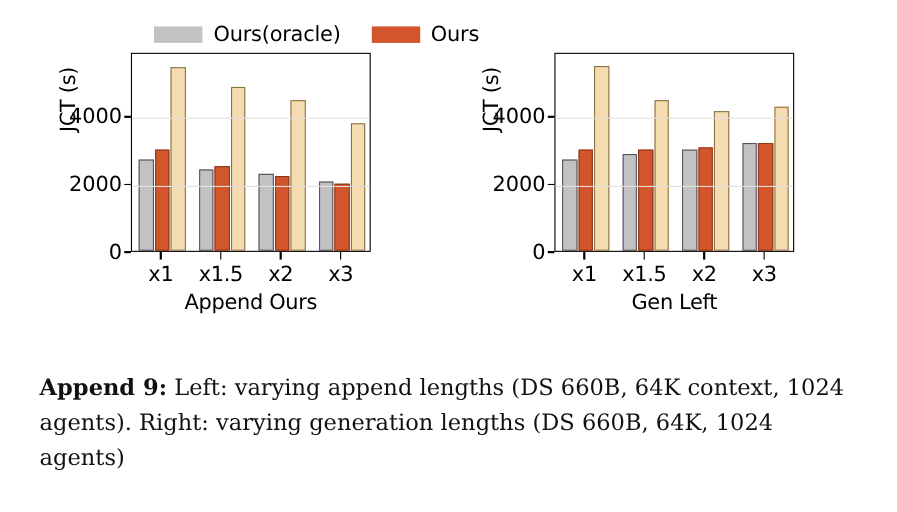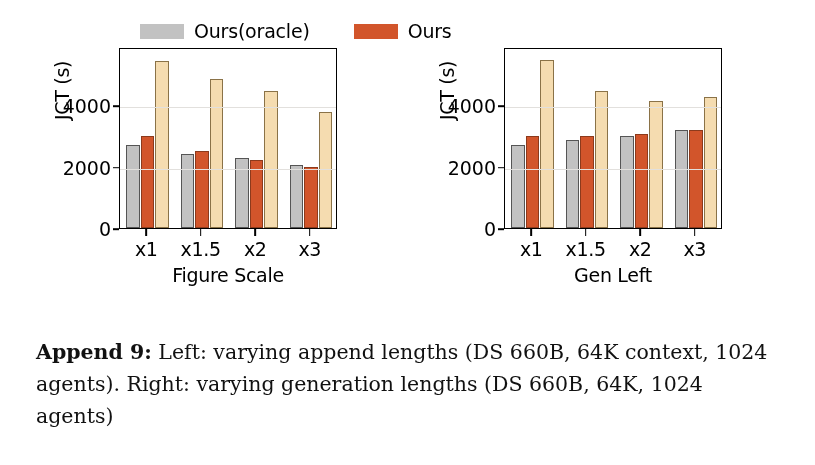--- a/index.html
+++ b/index.html
@@ -34,21 +34,21 @@
     height: 26px;
     display: flex;
     align-items: center;
     gap: 0px;
   }
   .legend-entry {
     display: flex;
     align-items: center;
     gap: 10px;
   }
-  .legend-entry.e0 { margin-right: 44px; }
+  .legend-entry.e0 { margin-right: 28px; }
   .legend-entry.e1 { margin-right: 44px; }
   .legend-swatch {
     width: 44px;
     height: 15px;
     display: block;
   }
   .legend-label {
     font-size: 19px;
     line-height: 19px;
     white-space: nowrap;
@@ -218,21 +218,21 @@
             <div class="bar g" title="Ours(oracle) x2: 2270" style="left: 115px; width: 13.5px; height: 69.639px; background: rgb(194, 194, 194);"></div>
             <div class="bar o" title="Ours x2: 2230" style="left: 129.5px; width: 13.5px; height: 68.4119px; background: rgb(210, 85, 43);"></div>
             <div class="bar t" title="Ours(basic) x2: 4480" style="left: 144px; width: 13.5px; height: 137.437px; background: rgb(245, 220, 176);"></div>
             <div class="bar g" title="Ours(oracle) x3: 2040" style="left: 169.5px; width: 13.5px; height: 62.5831px; background: rgb(194, 194, 194);"></div>
             <div class="bar o" title="Ours x3: 1980" style="left: 184px; width: 13.5px; height: 60.7424px; background: rgb(210, 85, 43);"></div>
             <div class="bar t" title="Ours(basic) x3: 3780" style="left: 198.5px; width: 13.5px; height: 115.963px; background: rgb(245, 220, 176);"></div>
           </div>
       <div class="gridline" style="top: 119.644px;"></div>
           <div class="gridline" style="top: 58.2881px;"></div>
         </div>
-      <div class="xlabel">Figure Scale</div>
+      <div class="xlabel">Append Ours</div>
     <div class="ytickmark" style="top: 181px;"></div>
         <div class="ytickmark" style="top: 119.644px;"></div>
         <div class="ytickmark" style="top: 58.2881px;"></div>
         <div class="xtickmark" style="left: 91.25px;"></div>
         <div class="xtick" style="left: 91.25px;">x1</div>
         <div class="xtickmark" style="left: 145.75px;"></div>
         <div class="xtick" style="left: 145.75px;">x1.5</div>
         <div class="xtickmark" style="left: 200.25px;"></div>
         <div class="xtick" style="left: 200.25px;">x2</div>
         <div class="xtickmark" style="left: 254.75px;"></div>

